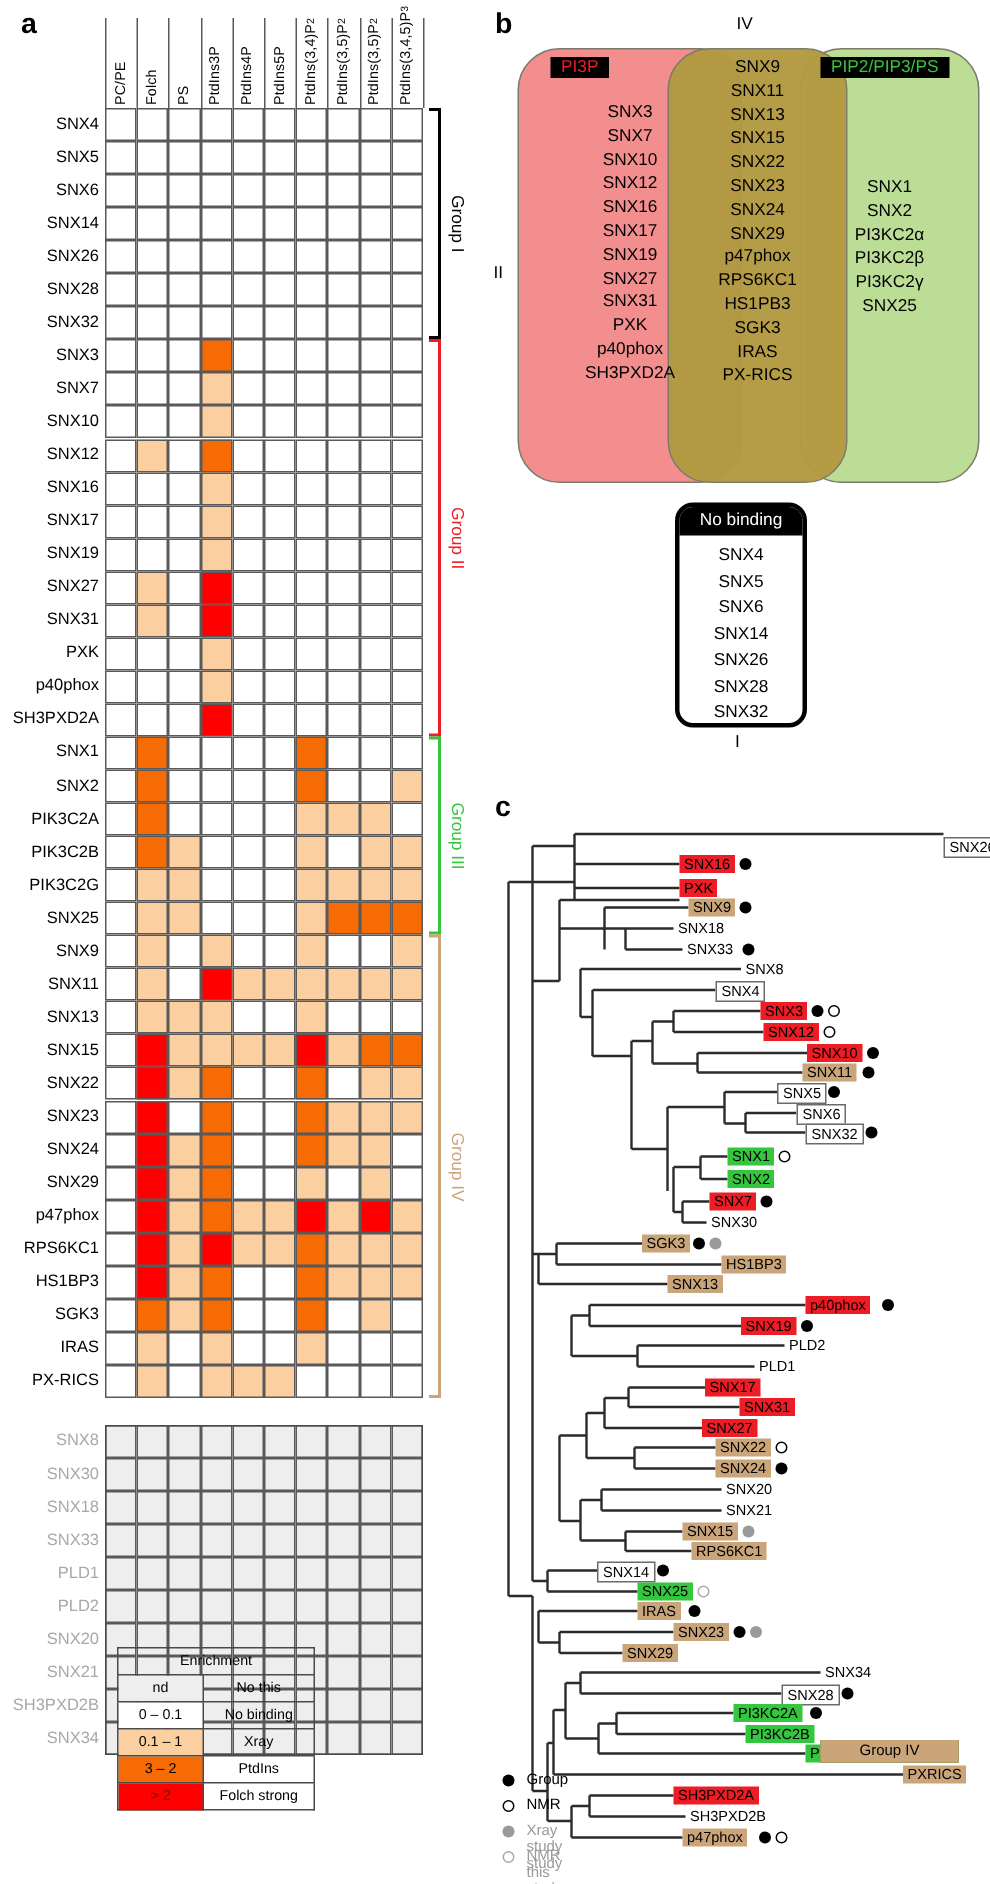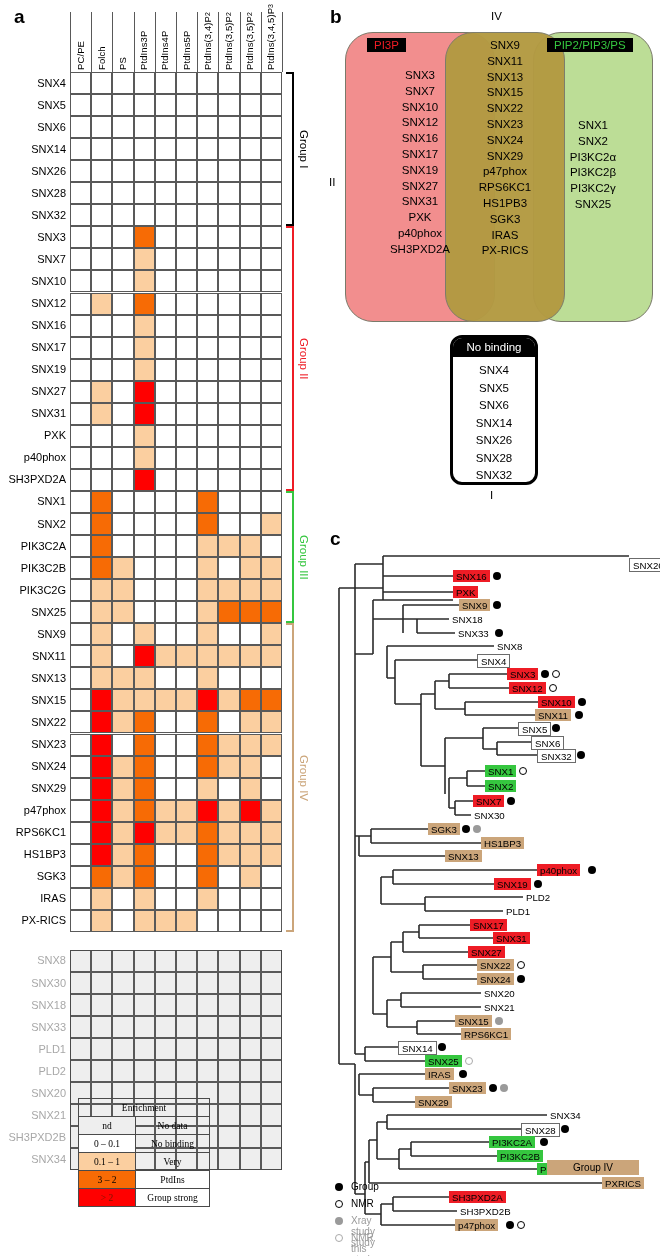--- a/index.html
+++ b/index.html
@@ -16,21 +16,21 @@
   .hm-rowlabel.nd{color:#a8a8a8;}
   .hm-cell{position:absolute;box-sizing:border-box;border:1px solid #595959;}
   .hm-vline{position:absolute;background:#595959;width:1px;}
   .hm-grid-outline{position:absolute;box-sizing:border-box;border:1.5px solid #4a4a4a;}
   .brk{position:absolute;box-sizing:border-box;}
   .brk-label{position:absolute;font-size:11.5px;writing-mode:vertical-rl;white-space:nowrap;}
 
   
   #enrich-legend{position:absolute;left:78px;top:1098px;width:132px;border-collapse:collapse;}
   #enrich-legend td,#enrich-legend th{border:1px solid #4a4a4a;font-size:9.5px;font-weight:normal;
-       text-align:center;height:17px;padding:0 2px;font-family:Liberation Serif, serif;}
+       text-align:center;height:17px;padding:0 2px;}
   #enrich-legend .k{width:52px;}
 
   
   #panel-b{position:absolute;left:325px;top:0;width:335px;height:520px;}
   #b-letter{left:5px;top:6px;}
   .venn-lobe{position:absolute;box-sizing:border-box;border:1.5px solid #7a7a6a;border-radius:28px;}
   .venn-tag{position:absolute;color:#fff;font-size:11.5px;padding:1px 7px;background:#000;white-space:nowrap;}
   .venn-list{position:absolute;text-align:center;font-size:11.5px;line-height:15.8px;white-space:nowrap;}
   .roman{position:absolute;font-size:11.5px;}
   #nobind-box{position:absolute;box-sizing:border-box;border:3px solid #000;border-radius:12px;background:#fff;}
@@ -643,37 +643,37 @@
 
   <table id="enrich-legend">
     <thead>
         <tr>
           <th colspan="2">Enrichment</th>
         </tr>
       </thead>
     <tbody id="legend-body">
         <tr>
           <td class="k" style="background: rgb(238, 238, 238); color: rgb(0, 0, 0);">nd</td>
-          <td>No data</td>
+          <td>No this</td>
         </tr>
         <tr>
           <td class="k" style="background: rgb(255, 255, 255); color: rgb(0, 0, 0);">0 – 0.1</td>
           <td>No binding</td>
         </tr>
         <tr>
           <td class="k" style="background: rgb(251, 207, 160); color: rgb(0, 0, 0);">0.1 – 1</td>
-          <td>Very</td>
+          <td>Xray</td>
         </tr>
         <tr>
           <td class="k" style="background: rgb(247, 107, 5); color: rgb(0, 0, 0);">3 – 2</td>
           <td>PtdIns</td>
         </tr>
         <tr>
           <td class="k" style="background: rgb(255, 0, 0); color: rgb(122, 21, 0);">&gt; 2</td>
-          <td>Group strong</td>
+          <td>Folch strong</td>
         </tr>
       </tbody>
   </table>
 </div>
 
 <div id="panel-b">
   <div class="panel-letter" id="b-letter">b</div>
   <div id="b-body">
       <div class="venn-lobe" style="left: 20px; top: 32px; width: 150px; height: 290px; background: rgb(242, 142, 142); z-index: 1;"></div>
       <div class="venn-lobe" style="left: 120px; top: 32px; width: 120px; height: 290px; background: rgb(179, 154, 66); z-index: 2; opacity: 0.97;"></div>

